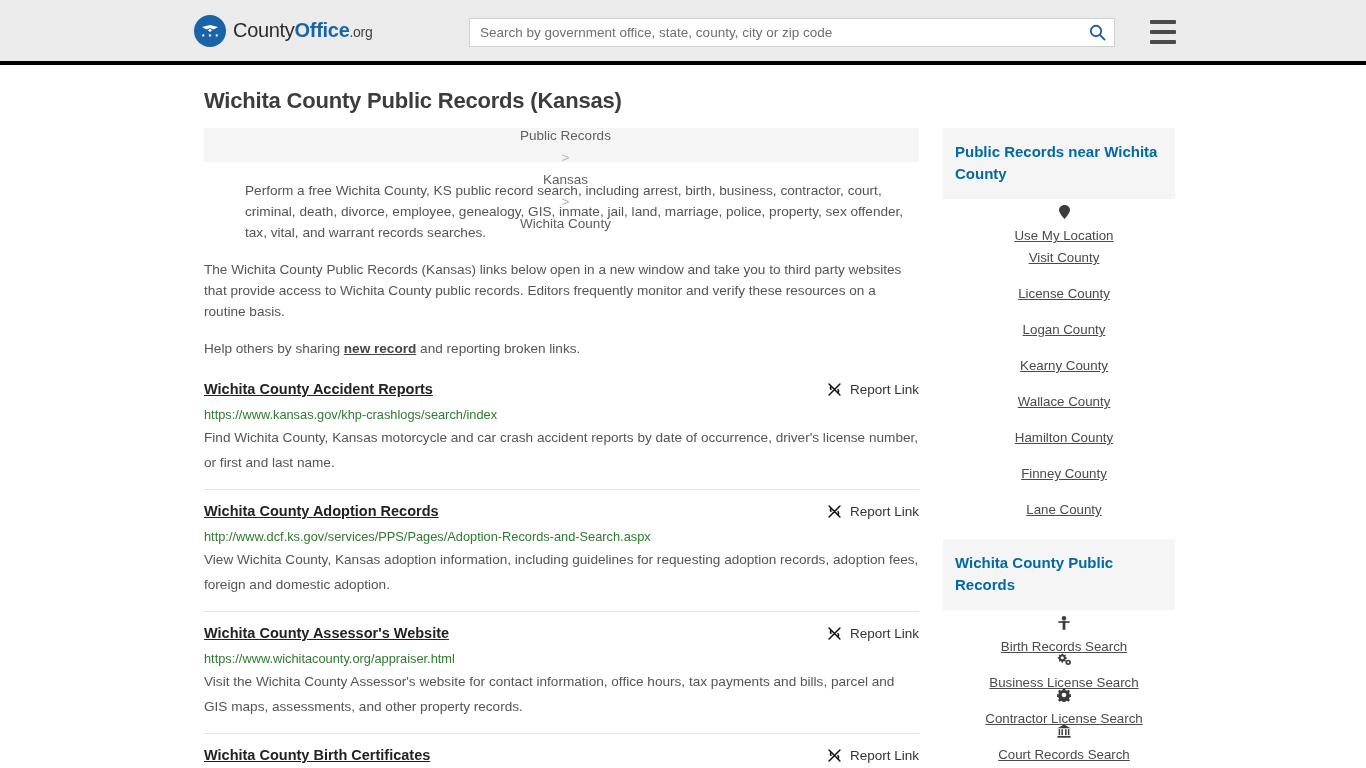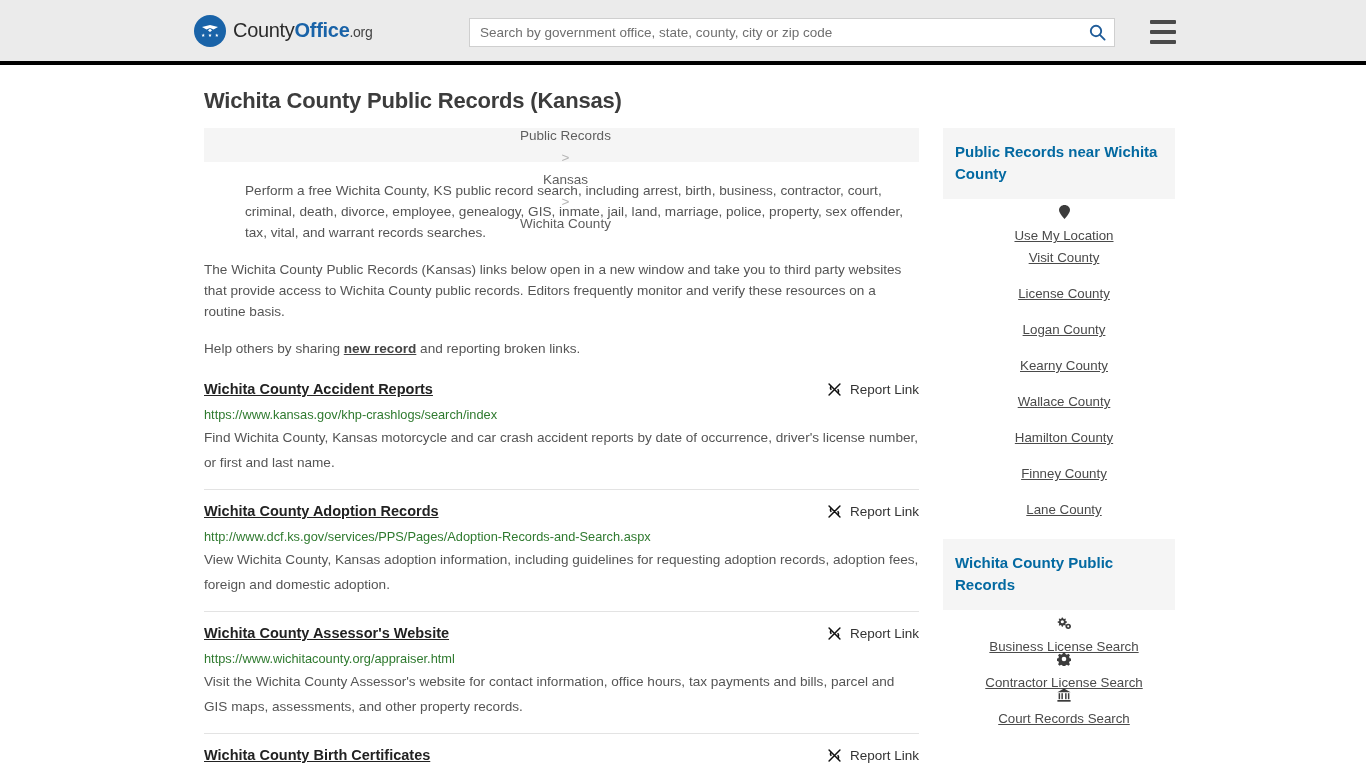--- a/index.html
+++ b/index.html
@@ -382,20 +382,30 @@
               <a>Lane County</a>
             </div>
           </div>
       </div>
 
       <div class="panel">
         <div class="panel-head">Wichita County Public Records</div>
         <div class="panel-list" id="records-list">
             <div class="panel-item">
               <span class="panel-icon">
+                <svg width="12" height="14" viewBox="0 0 12 14">
+                  <circle cx="6" cy="2.2" r="2.2" fill="#3c3c3c"></circle>
+                  <rect x="4.6" y="4.8" width="2.8" height="9" fill="#3c3c3c"></rect>
+                  <rect x="0.4" y="5.2" width="11.2" height="1.7" fill="#3c3c3c"></rect>
+                </svg>
+              </span>
+              <a>Birth Records Search</a>
+            </div>
+            <div class="panel-item">
+              <span class="panel-icon">
                 <svg width="15" height="14" viewBox="0 0 15 14">
                   <path d="M5.2 1 l1 0 0.4 1.3 1.1 0.5 1.2-0.7 0.7 0.7 -0.7 1.2 0.5 1.1 1.3 0.4 0 1 -1.3 0.4 -0.5 1.1 0.7 1.2 -0.7 0.7 -1.2-0.7 -1.1 0.5 -0.4 1.3 -1 0 -0.4-1.3 -1.1-0.5 -1.2 0.7 -0.7-0.7 0.7-1.2 -0.5-1.1 -1.3-0.4 0-1 1.3-0.4 0.5-1.1 -0.7-1.2 0.7-0.7 1.2 0.7 1.1-0.5 Z" fill="#3c3c3c"></path>
                   <circle cx="5.7" cy="5.7" r="1.7" fill="#fff"></circle>
                   <circle cx="12" cy="10.6" r="2.9" fill="#3c3c3c"></circle>
                   <circle cx="12" cy="10.6" r="1.1" fill="#fff"></circle>
                 </svg>
               </span>
               <a>Business License Search</a>
             </div>
             <div class="panel-item">

